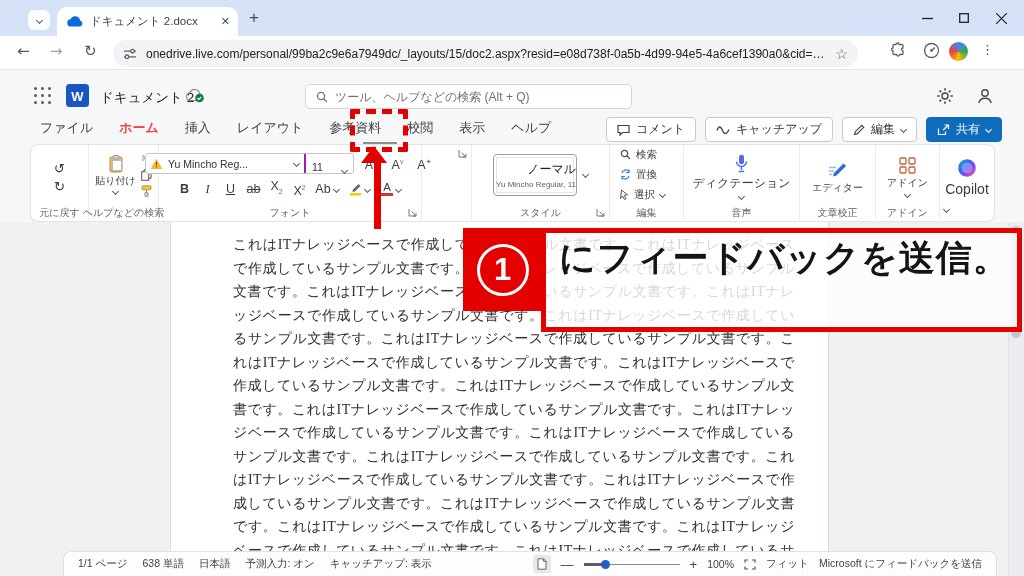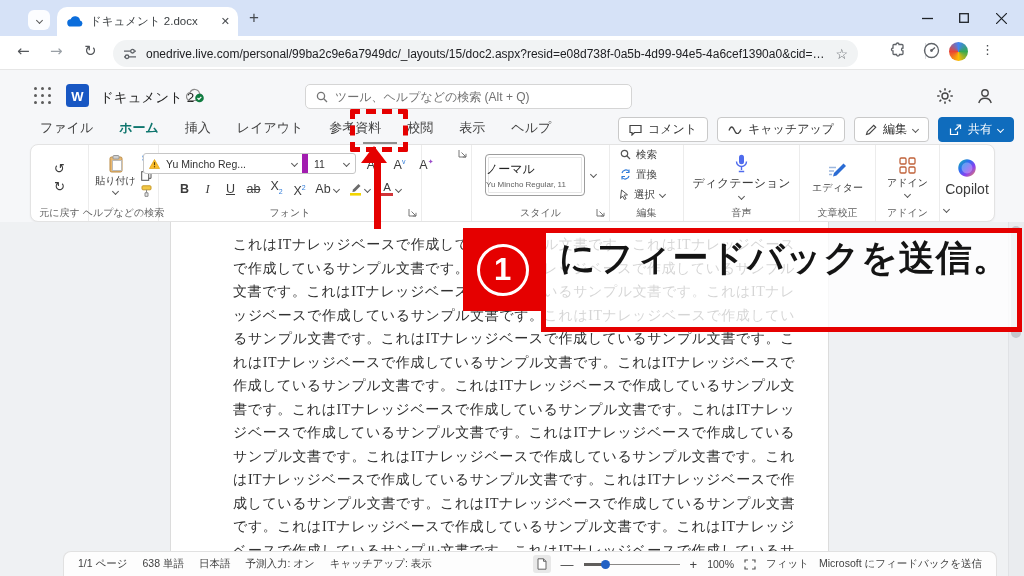--- a/index.html
+++ b/index.html
@@ -31,40 +31,40 @@
 .word-logo{position:absolute;left:66px;top:84px}
 .doc-title{position:absolute;left:100px;top:89px;font-size:13.5px;color:#242424}
 .save-state{position:absolute;left:186px;top:88px}
 .w-search{position:absolute;left:305px;top:84px;width:327px;height:25px;border:1px solid #d5d5d5;border-radius:5px;background:#fff;display:flex;align-items:center;gap:7px;padding:0 10px}
 .w-search input{border:0;outline:0;flex:1;font-size:12px;color:#444;background:transparent;font-family:"Liberation Sans",sans-serif}
 .w-search input::placeholder{color:#717171}
 .hdr-ic{position:absolute;top:87px;color:#474747}
 
 .menu-row{position:absolute;left:40px;top:112px;height:31px;display:flex;align-items:center;gap:26px}
 .mtab{font-size:13px;color:#424242;white-space:nowrap}
-.mtab.active{font-weight:bold;color:#0f766e}
-.mr-btns{position:absolute;top:117px;right:10px;display:flex;gap:9px;align-items:center}
+.mtab.active{font-weight:bold;color:#ef4444}
+.mr-btns{position:absolute;top:117px;right:22px;display:flex;gap:9px;align-items:center}
 .wbtn{height:25px;border:1px solid #c9c9c9;border-radius:4px;background:#fff;display:flex;align-items:center;gap:6px;padding:0 10px;font-size:12px;color:#333;white-space:nowrap}
 .wbtn.primary{background:#0f6cbd;border-color:#0f6cbd;color:#fff}
 
 .ribbon{position:absolute;left:30px;top:144px;width:965px;height:78px;background:#fff;border:1px solid #e3e3e3;border-radius:8px;box-shadow:0 1px 2px rgba(0,0,0,.05);display:flex}
 .rsec{display:flex;flex-direction:column;border-right:1px solid #ececec}
 .rsec:last-child{border-right:0}
 .rbody{flex:1;display:flex;align-items:center;justify-content:center}
 .rlabel{height:17px;display:flex;align-items:center;justify-content:center;font-size:10px;color:#5f5f5f;position:relative;white-space:nowrap}
 .launcher{position:absolute;right:4px;bottom:4px}
 .chev{display:inline-block;width:5px;height:5px;border-right:1.3px solid #5a5a5a;border-bottom:1.3px solid #5a5a5a;transform:rotate(45deg);flex:none}
 .col{display:flex;flex-direction:column;align-items:center}
 .icbtn{font-size:12.5px;color:#3c3c3c;width:21px;text-align:center;line-height:17px}
 .fcombo{display:flex;align-items:center;border:1px solid #c6c6c6;border-radius:3px;height:21px;background:#fff}
 .fname{display:flex;align-items:center;gap:6px;padding:0 5px;width:158px}
 .fname span{font-size:10.5px;color:#333;white-space:nowrap;overflow:hidden}
-.fsize{display:flex;align-items:center;gap:19px;border-left:6px solid #a21caf;padding:0 6px;height:100%}
+.fsize{display:flex;align-items:flex-end;gap:19px;border-left:2px solid #a21caf;padding:0 6px;height:100%}
 .fsize span{font-size:10.5px;color:#333}
-.stylebox{width:100px;height:42px;border:1px solid #9d9d9d;border-radius:4px;box-shadow:inset 0 0 0 2px #fff,inset 0 0 0 3px #e6e6e6;display:flex;flex-direction:column;align-items:flex-start;justify-content:center;background:#fff}
+.stylebox{width:84px;height:42px;border:1px solid #9d9d9d;border-radius:4px;box-shadow:inset 0 0 0 2px #fff,inset 0 0 0 3px #e6e6e6;display:flex;flex-direction:column;align-items:flex-end;justify-content:center;background:#fff}
 .stylebox .nm{font-size:12px;color:#222;font-family:"Liberation Serif",serif}
 .stylebox .sub{font-size:8px;color:#5f5f5f;margin-top:2px}
 .erow{display:flex;align-items:center;gap:5px;font-size:10.5px;color:#3b3b3b;height:19px}
 
 .canvas{position:absolute;left:0;top:222px;width:1024px;height:354px;background:#eff1f3}
 .page{position:absolute;left:170px;top:0;width:659px;height:354px;background:#fff;border:1px solid #dcdcdc;border-top:0;border-bottom:0;overflow:hidden}
 .page p{margin:11px 33px 0 62px;font-family:"Liberation Serif","DejaVu Serif",serif;font-size:14px;line-height:23.5px;color:#313131;text-align:justify;word-break:break-all;letter-spacing:.5px}
 .scroll-track{position:absolute;right:0;top:0;width:16px;height:354px;background:#eaecef;border-left:1px solid #e0e2e5}
 .scroll-thumb{position:absolute;right:3px;top:4px;width:10px;height:112px;background:#c4c7cc;border-radius:5px}
 

